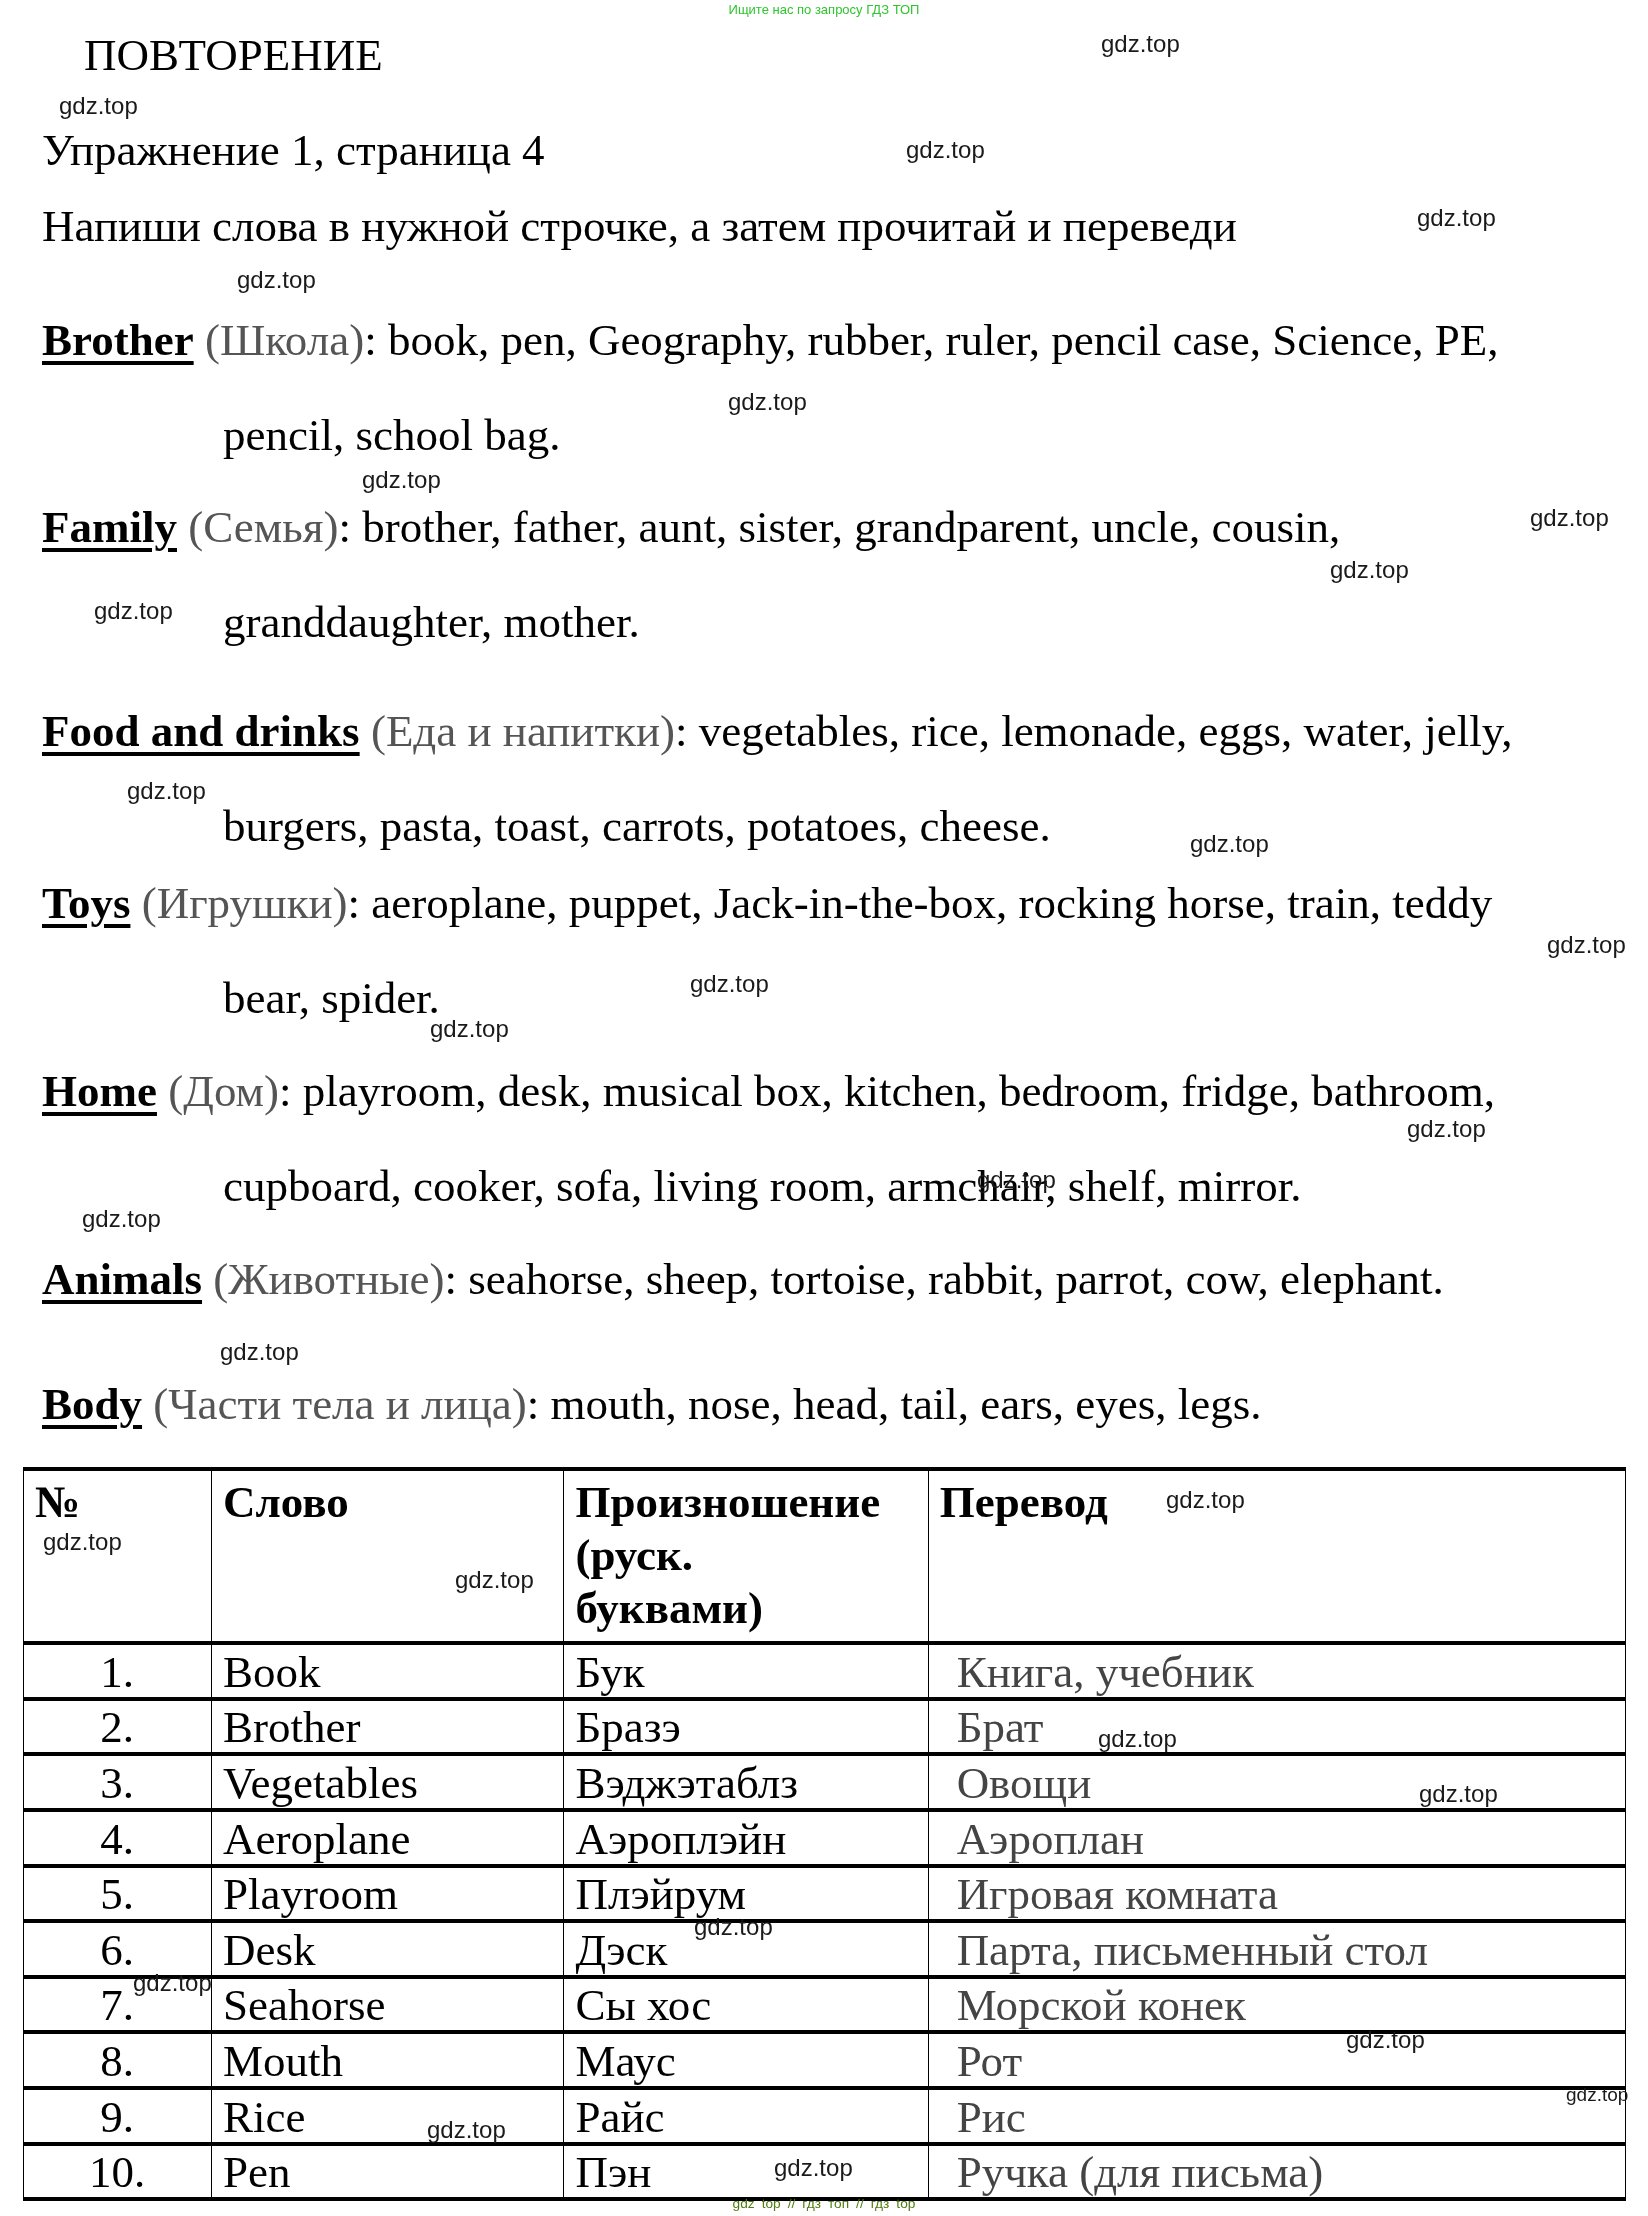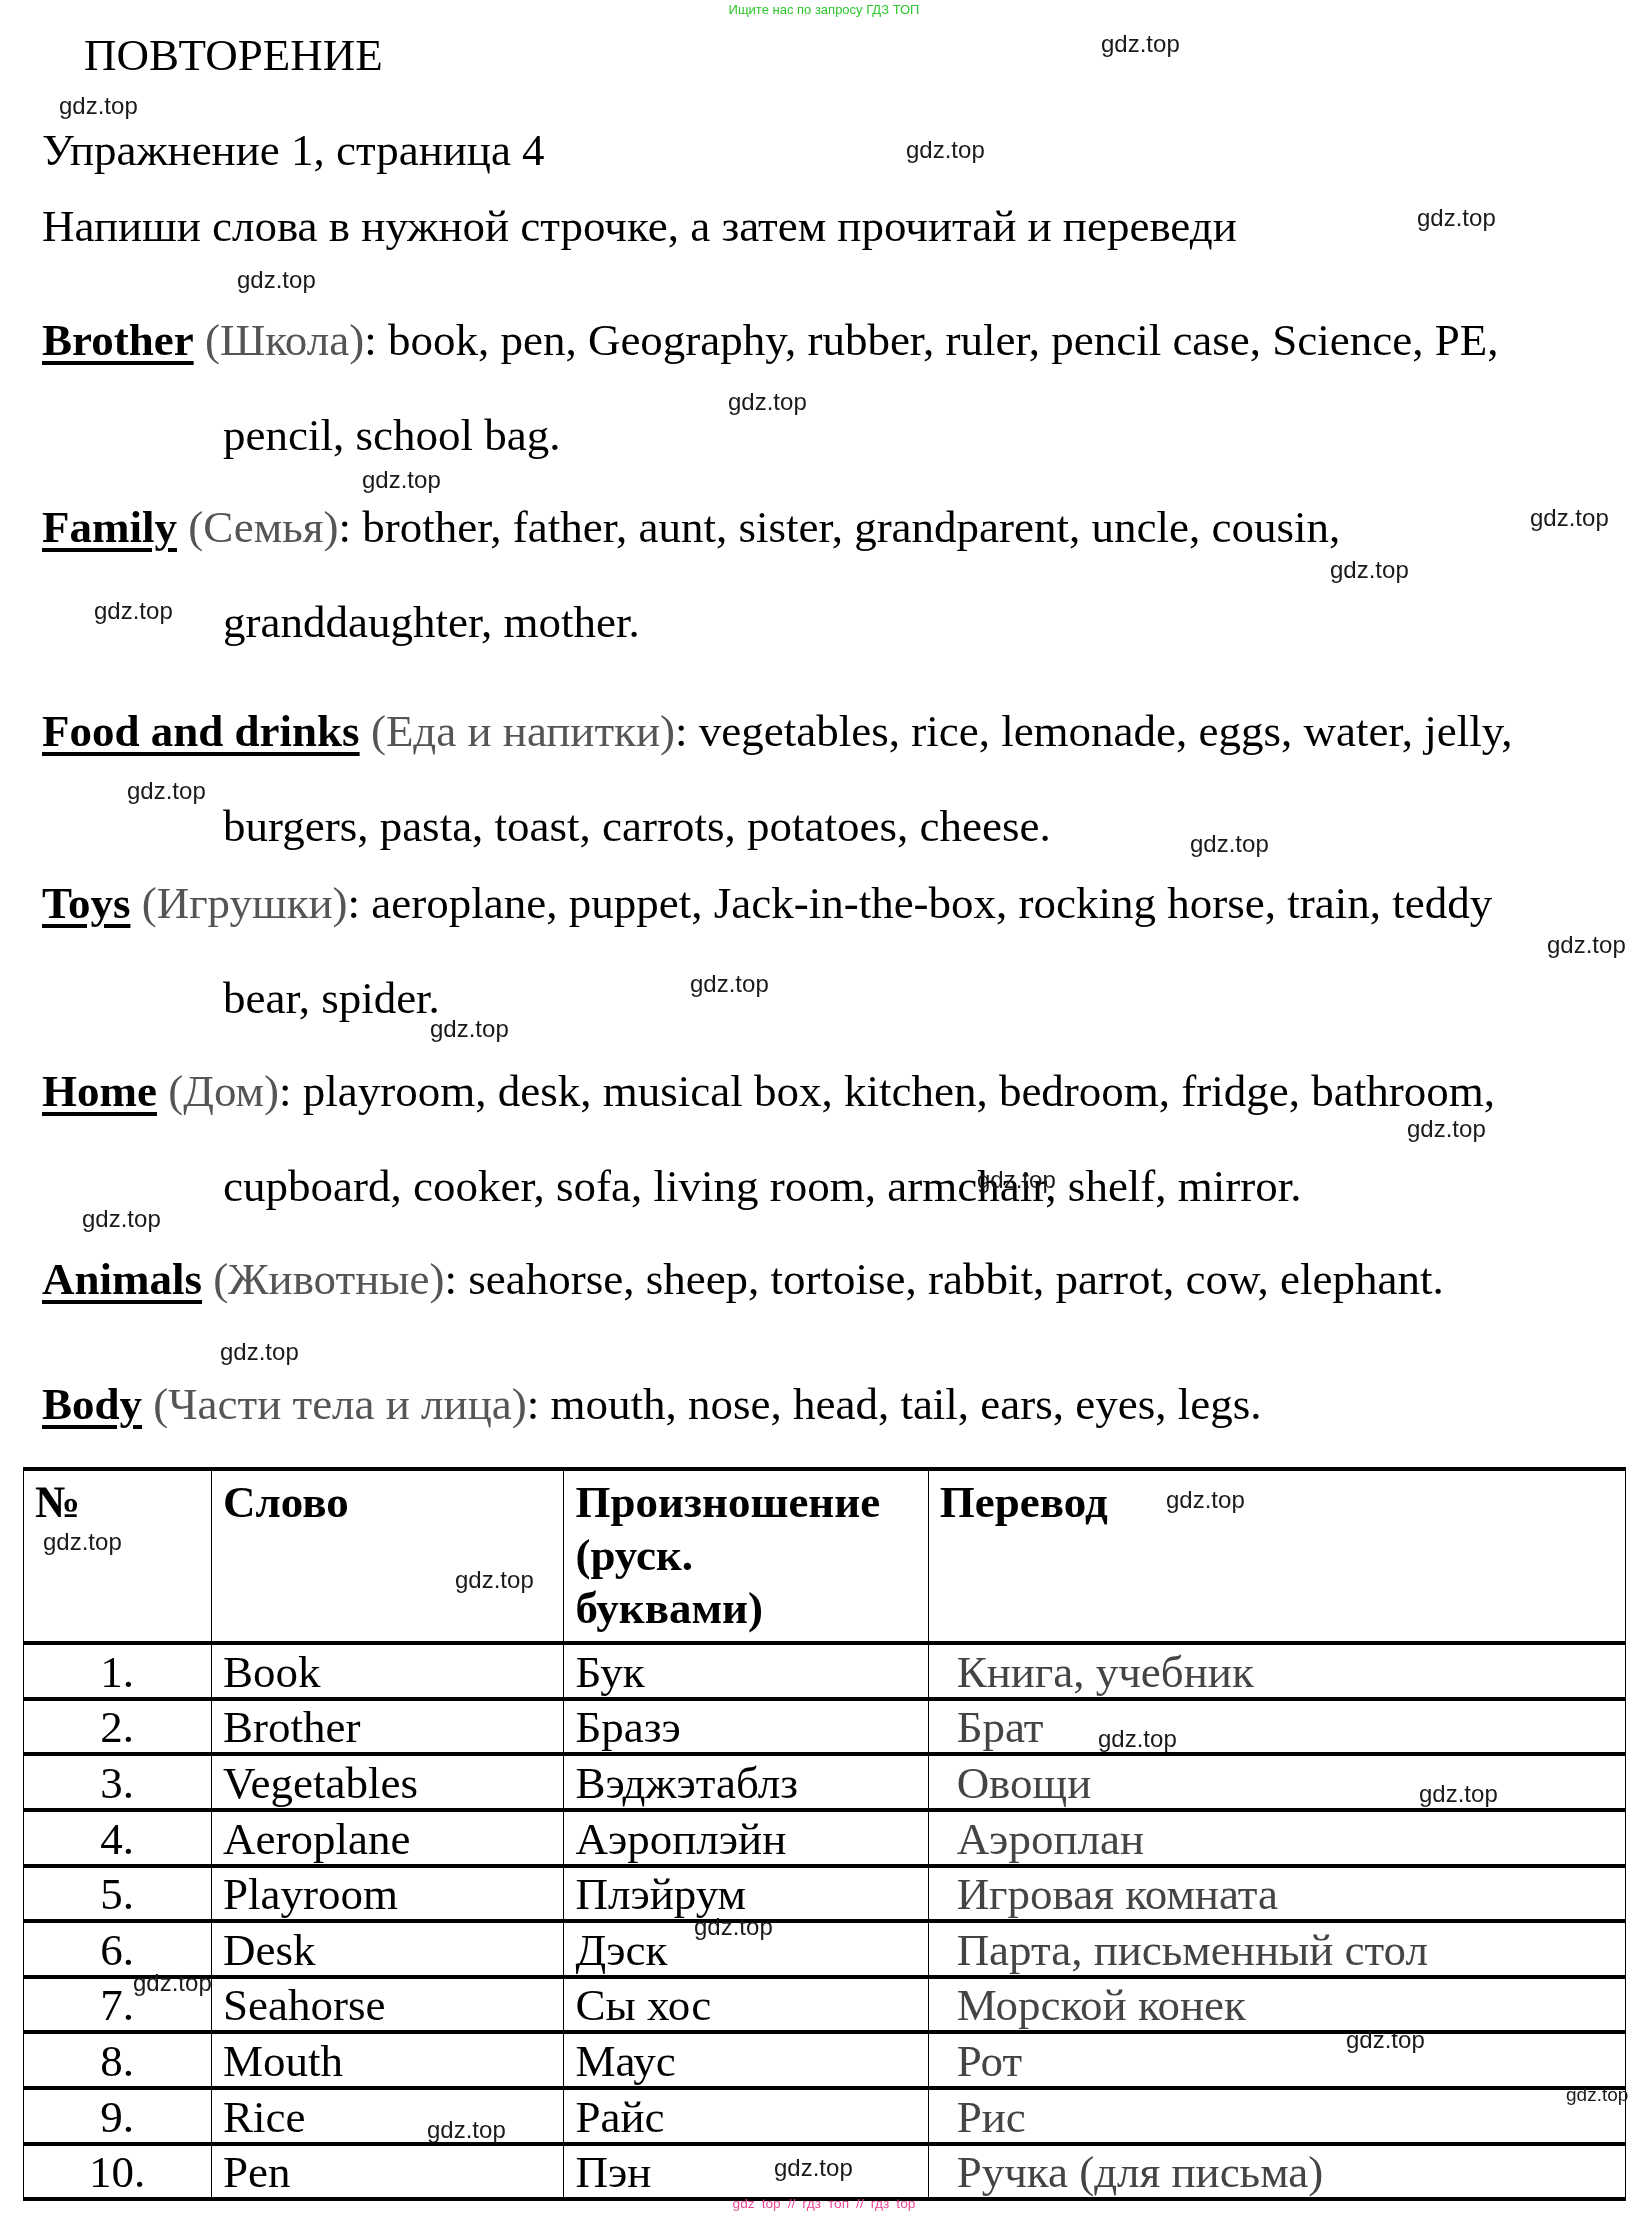--- a/index.html
+++ b/index.html
@@ -10,21 +10,21 @@
   .wm {
     position: absolute; font-family: "Liberation Sans", "DejaVu Sans", sans-serif;
     font-size: 24px; color: #1a1a1a; white-space: nowrap; line-height: 1;
   }
   .topbanner {
     position: absolute; left: 0; right: 0; top: 1.6px; text-align: center;
     font-family: "Liberation Sans", "DejaVu Sans", sans-serif; font-size: 13px; color: #2ec52e;
   }
   .bottombanner {
     position: absolute; left: 0; right: 0; top: 2196px; text-align: center;
-    font-family: "Liberation Sans", "DejaVu Sans", sans-serif; font-size: 13.7px; color: #ec4899;
+    font-family: "Liberation Sans", "DejaVu Sans", sans-serif; font-size: 13.7px; color: #4d7c0f;
     word-spacing: 3.2px;
   }
   .title { position: absolute; left: 36px; top: 29px; font-size: 45px; font-weight: normal; letter-spacing: 0px; margin-left: 48px; }
   .exercise { position: absolute; left: 42px; top: 124px; font-size: 45px; font-weight: normal; }
   .instruction { position: absolute; left: 42px; top: 200px; font-size: 45px; }
   .cat { position: absolute; left: 42px; font-size: 45px; line-height: 63px; width: 1574px; }
   .cat .name { font-weight: bold; text-decoration: underline; text-decoration-thickness: 4px; text-underline-offset: 6.4px; }
   .cat .ru { color: #555; }
   .cat .cont { display: block; padding-left: 181px; margin-top: 32px; }
   table.words {

